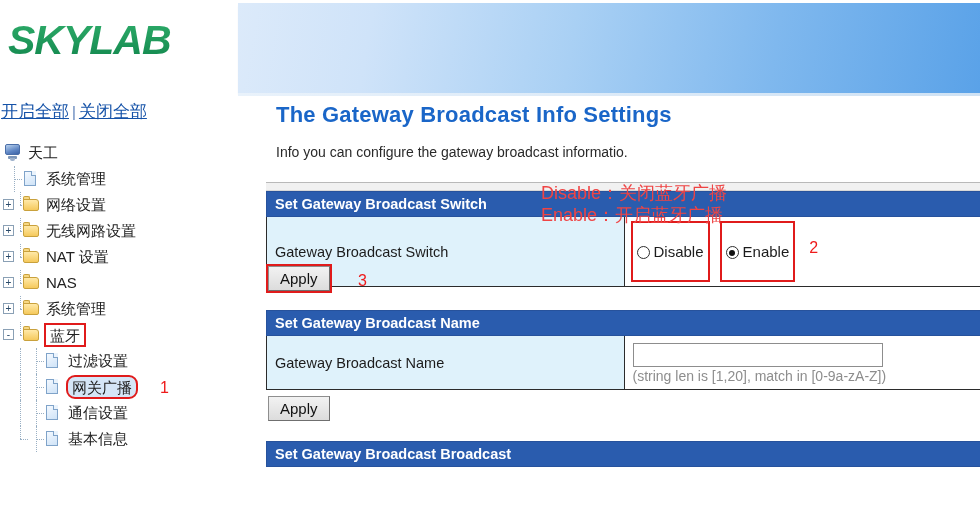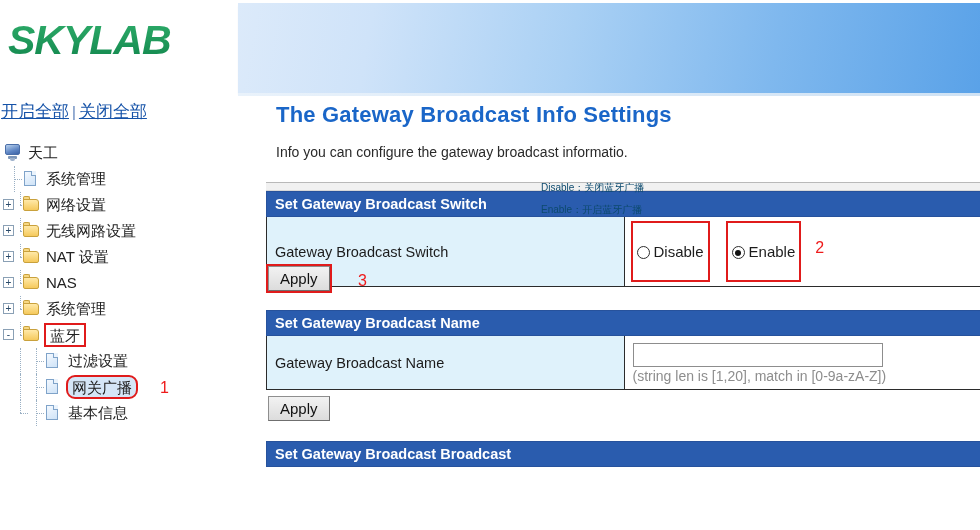--- a/index.html
+++ b/index.html
@@ -150,21 +150,21 @@
   .radio-wrap .rlbl { font-size:15px; padding-left:4px; }
 
   .btn {
     font-family:"Liberation Sans",sans-serif; font-size:15px; color:#111;
     background: linear-gradient(180deg,#f2f2f2 0%, #dcdcdc 100%);
     border:1px solid #8e8e8e; border-right-color:#6f6f6f; border-bottom-color:#6f6f6f;
     padding:3px 11px; cursor:pointer;
   }
 
   .annot-red-text {
-    position:absolute; color:#0c4a6e; font-size:10px; white-space:nowrap;
+    position:absolute; color:#ef4444; font-size:18px; white-space:nowrap;
     font-family:"Liberation Sans","DejaVu Sans",sans-serif; z-index:20;
   }
 </style>
 </head>
 <body>
 
 <div id="page">
 
   <div id="left-col">
 
@@ -269,20 +269,29 @@
         <span class="guide" style="left:14px"></span>
         <span class="guide elbow" style="left:30px"></span>
         <span class="ico ico-page" style="left:44px">
             <span class="pg"></span>
             <span class="fold"></span>
           </span>
         <span class="lbl sel redbox" style="left:66px; padding:0 4px; height:24px; line-height:22px; top:1px;">网关广播</span>
         <span class="annot-num" style="left:160px; top:1px;">1</span>
       </div>
 
+      <div class="node">
+        <span class="guide" style="left:14px"></span>
+        <span class="guide elbow" style="left:30px"></span>
+        <span class="ico ico-page" style="left:44px">
+            <span class="pg"></span>
+            <span class="fold"></span>
+          </span>
+        <span class="lbl" style="left:68px">通信设置</span>
+      </div>
 
       <div class="node">
         <span class="guide elbow half" style="left:14px"></span>
         <span class="guide elbow" style="left:30px"></span>
         <span class="ico ico-page" style="left:44px">
             <span class="pg"></span>
             <span class="fold"></span>
           </span>
         <span class="lbl" style="left:68px">基本信息</span>
       </div>
@@ -303,21 +312,21 @@
       <tbody>
           <tr>
         <th colspan="2">Set Gateway Broadcast Switch</th>
       </tr>
       <tr>
         <td class="labelcell">Gateway Broadcast Switch</td>
         <td class="valcell">
           <span class="radio-wrap redbox">
             <span class="rio"></span><span class="rlbl">Disable</span>
           </span>
-          <span class="radio-wrap redbox" style="margin-left:12px;text-align:center;">
+          <span class="radio-wrap redbox" style="margin-left:6px;text-align:center;">
             <span class="rio on"></span><span class="rlbl">Enable</span>
           </span>
           <span class="annot-num" style="position:relative; left:10px; top:-2px;">2</span>
         </td>
       </tr>
     </tbody>
       </table>
 
     <div style="position:absolute; left:4px; top:168px;" class="redbox">
       <button class="btn">Apply</button>

